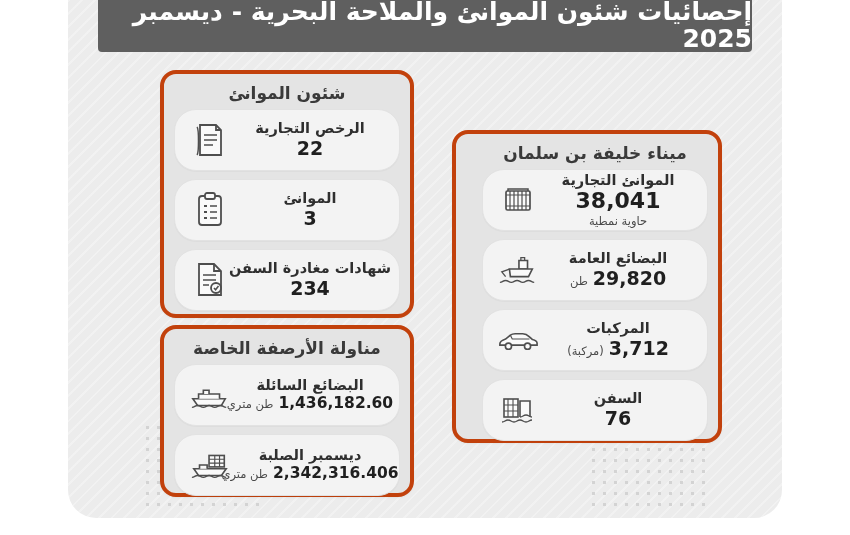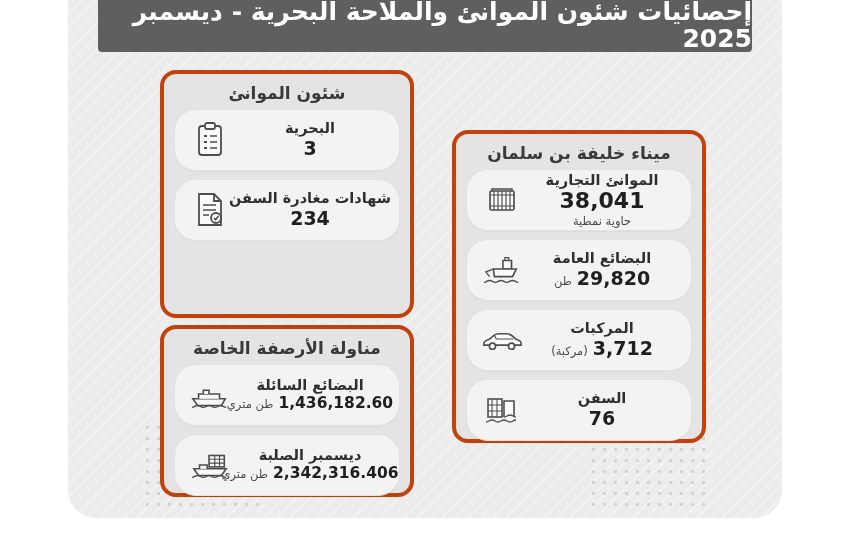--- a/index.html
+++ b/index.html
@@ -89,21 +89,21 @@
   .section-title {
     text-align: center;
     font-size: 17px;
     font-weight: bold;
     color: #3a3a3a;
     padding: 9px 10px 6px 10px;
   }
 
   .sec-ports   { left: 160px; top: 70px;  width: 246px; height: 240px; }
   .sec-private { left: 160px; top: 325px; width: 246px; height: 164px; }
-  .sec-khalifa { left: 452px; top: 130px; width: 246px; height: 305px; }
+  .sec-khalifa { left: 452px; top: 130px; width: 246px; height: 305px; padding-left: 16px; }
 
   .section-body {
     padding: 0 10px 10px 10px;
     display: flex;
     flex-direction: column;
     gap: 8px;
   }
 
   
   .stat {
@@ -176,24 +176,38 @@
   </div>
 
   <div class="title-bar">
     <div class="title-text">إحصائيات شئون الموانئ والملاحة البحرية - ديسمبر 2025</div>
   </div>
 
   <div class="section sec-ports">
     <div class="section-title">شئون الموانئ</div>
     <div class="section-body">
 
-
-      <div class="stat">
-        <div class="text-col">
-          <div class="label">البحرية</div>
+      <div class="stat">
+        <div class="text-col">
+          <div class="label">الرخص التجارية</div>
+          <div class="value">22</div>
+        </div>
+        <div class="icon-box">
+          <svg width="34" height="38" viewBox="0 0 34 38" fill="none" stroke="currentColor" stroke-width="1.8">
+            <path d="M7 4h16l5 5v25H7z" fill="#fafafa"></path>
+            <path d="M23 4v5h5"></path>
+            <path d="M11 14h13M11 19h13M11 24h9" stroke-width="1.5"></path>
+            <path d="M4 6c2 2 2 26 0 28" stroke-width="1.5"></path>
+          </svg>
+        </div>
+      </div>
+
+      <div class="stat">
+        <div class="text-col">
+          <div class="label">الموانئ</div>
           <div class="value">3</div>
         </div>
         <div class="icon-box">
           <svg width="32" height="38" viewBox="0 0 32 38" fill="none" stroke="currentColor" stroke-width="1.8">
             <rect x="5" y="5" width="22" height="29" rx="3" fill="#fafafa"></rect>
             <rect x="11" y="2" width="10" height="6" rx="2" fill="#fafafa"></rect>
             <path d="M10 15h3M10 21h3M10 27h3" stroke-width="2"></path>
             <path d="M16 15h7M16 21h7M16 27h7" stroke-width="1.4"></path>
           </svg>
         </div>

